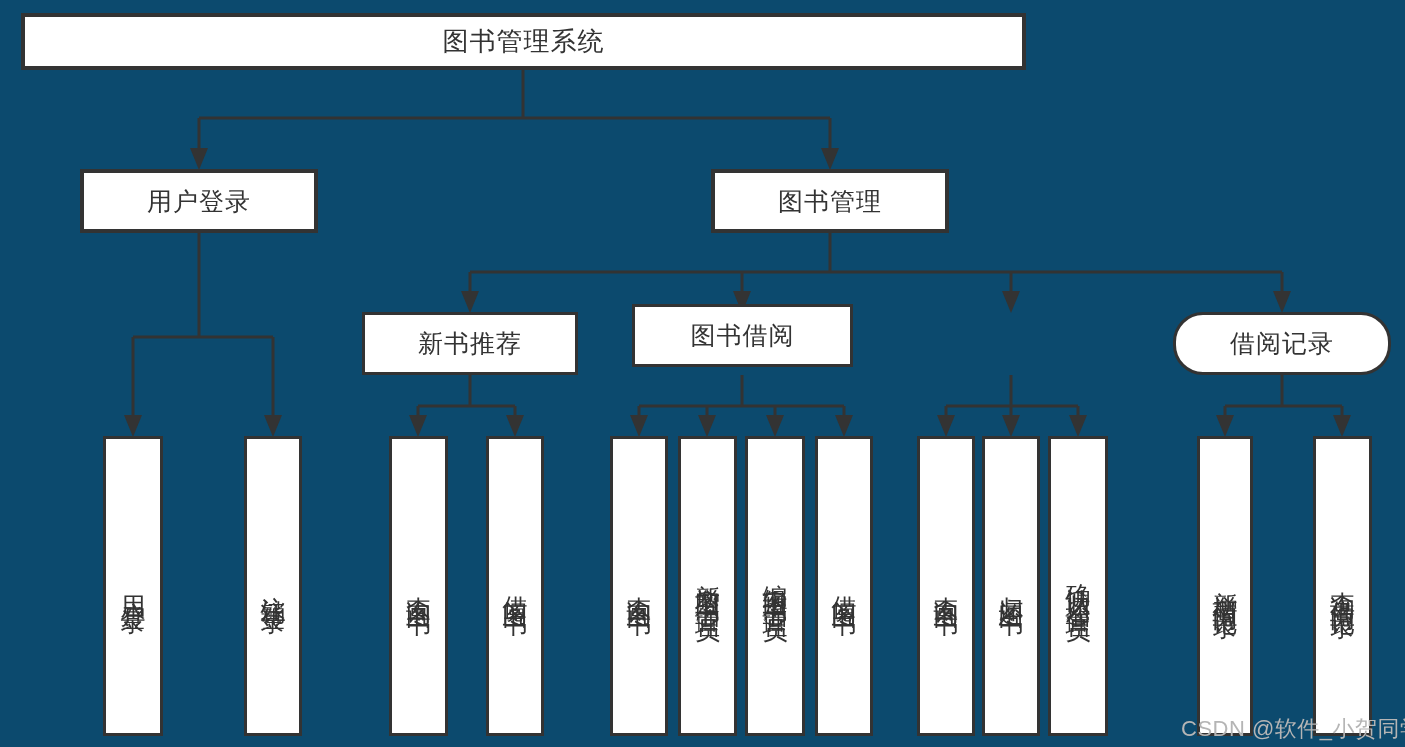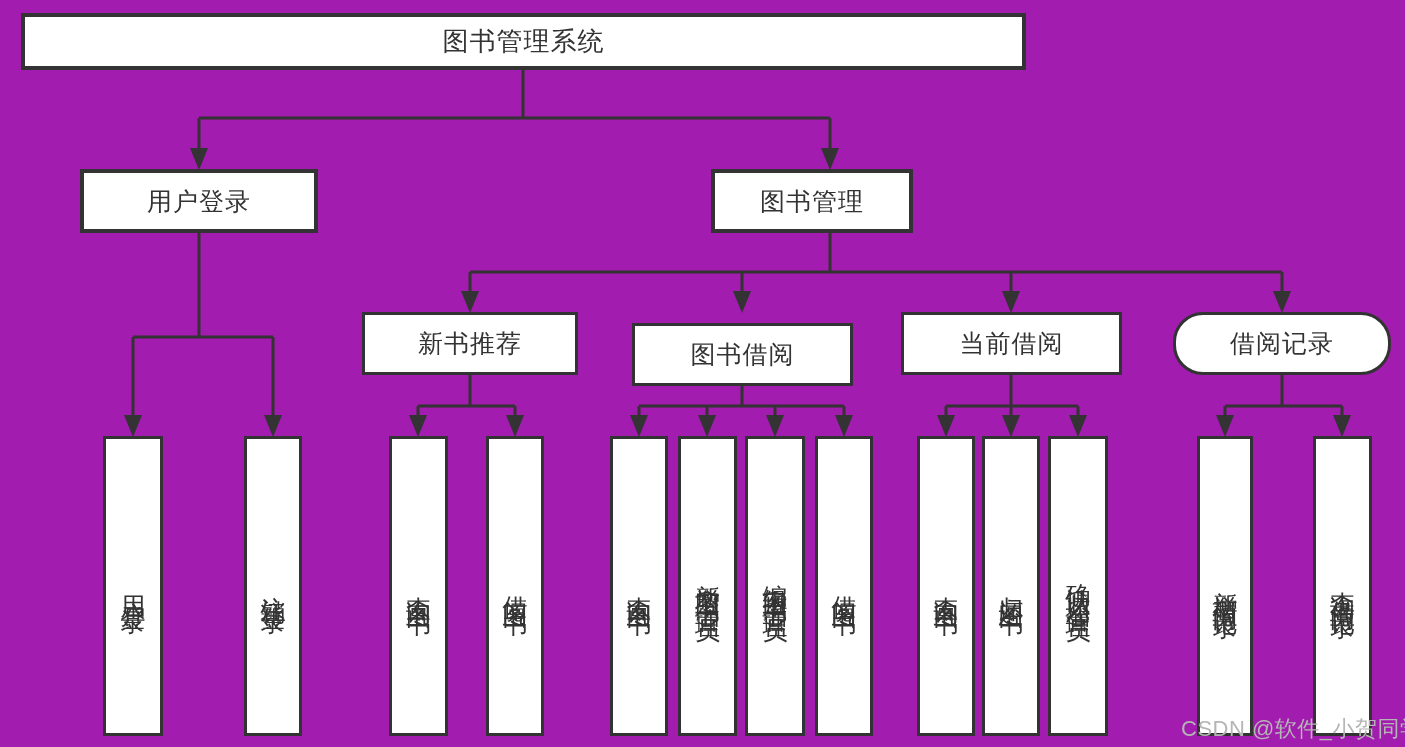--- a/index.html
+++ b/index.html
@@ -2,21 +2,21 @@
 <html><head>
 <meta charset="utf-8">
 <style>
   * { margin: 0; padding: 0; box-sizing: border-box; }
   html, body { background: #ffffff; }
   body {
     width: 1405px; height: 747px;
     font-family: "Liberation Sans", sans-serif;
     position: relative; overflow: hidden;
   }
-  .stage { position: absolute; left: 0; top: 0; width: 1405px; height: 747px; background: #a21caf; }
+  .stage { position: absolute; left: 0; top: 0; width: 1405px; height: 747px; background: #0c4a6e; }
   .connectors { position: absolute; left: 0; top: 0; width: 1405px; height: 747px; }
   .box {
     position: absolute;
     background: #ffffff;
     border: 3px solid #333333;
     display: flex; align-items: center; justify-content: center;
     color: #333333;
     z-index: 2;
   }
   .box.thick { border-width: 4px; }
@@ -79,32 +79,29 @@
     </g>
   </svg>
 
   <div class="box thick" style="left:21px; top:13px; width:1005px; height:57px;">
     <span class="root-label">图书管理系统</span>
   </div>
 
   <div class="box thick" style="left:80px; top:169px; width:238px; height:64px;">
     <span class="h-label">用户登录</span>
   </div>
-  <div class="box thick" style="left:711px; top:169px; width:202px; height:64px;">
+  <div class="box thick" style="left:711px; top:169px; width:238px; height:64px;">
     <span class="h-label">图书管理</span>
   </div>
 
   <div class="box" style="left:362px; top:312px; width:216px; height:63px;font-family:Liberation Mono, monospace;">
     <span class="h-label">新书推荐</span>
   </div>
-  <div class="box" style="left:632px; top:323px; width:221px; height:63px;">
+  <div class="box" style="left:632px; top:304px; width:221px; height:63px;">
     <span class="h-label">图书借阅</span>
-  </div>
-  <div class="box" style="left:901px; top:312px; width:221px; height:63px;">
-    <span class="h-label">当前借阅</span>
   </div>
   <div class="box" style="left:1173px; top:312px; width:218px; height:63px;border-radius:30px;">
     <span class="h-label">借阅记录</span>
   </div>
 
   <div class="box" style="left:103px; top:436px; width:60px; height:300px;">
     <span class="v-label">用户登录</span>
   </div>
   <div class="box" style="left:244px; top:436px; width:58px; height:300px;">
     <span class="v-label">注销登录</span>

